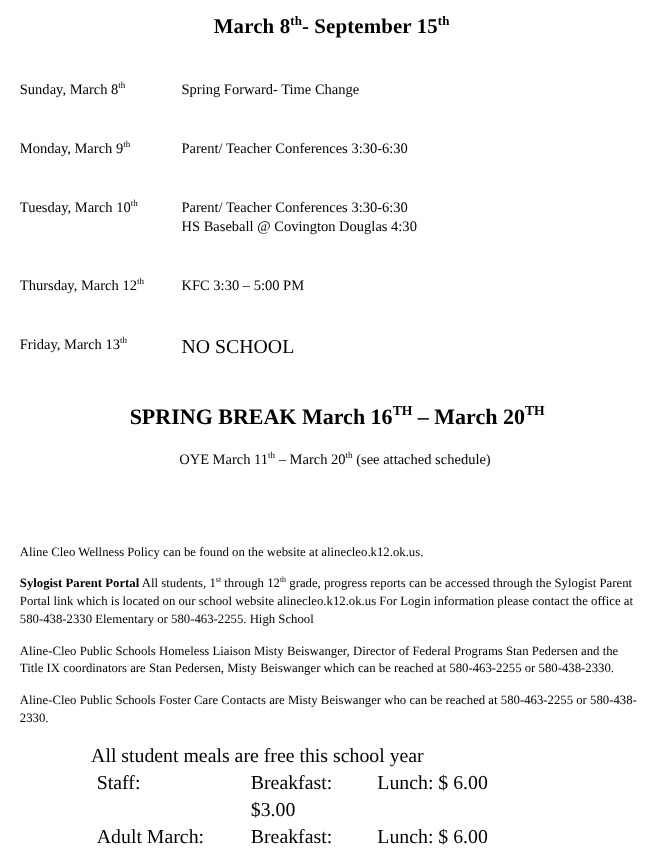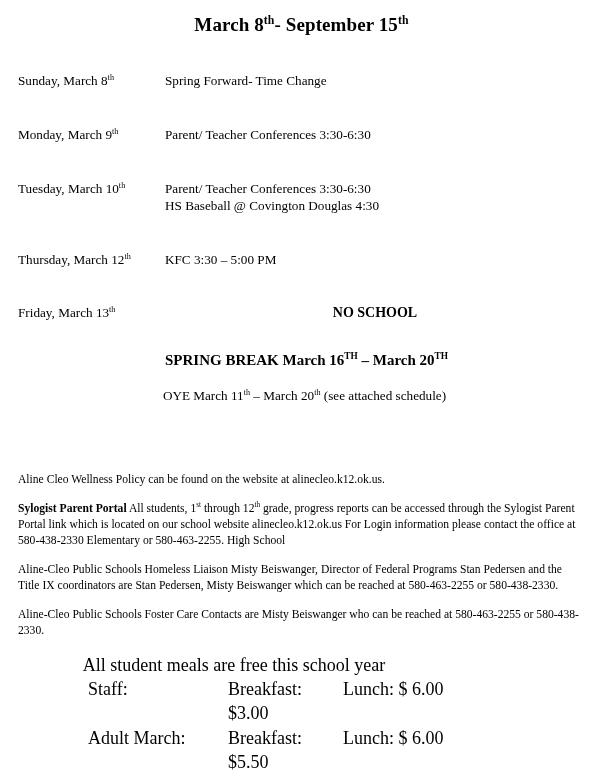--- a/index.html
+++ b/index.html
@@ -53,31 +53,30 @@
     flex: 0 0 147px;
     white-space: nowrap;
   }
   .sched-events {
     flex: 1 1 auto;
   }
   .sched-ev {
     white-space: nowrap;
   }
   .sched-ev.bold {
+    font-weight: normal;
+    font-size: 18px;
+  }
+
+  
+  .spring-break {
+    text-align: center;
     font-weight: bold;
-    font-size: 14px;
-    text-align: center;
-  }
-
-  
-  .spring-break {
-    text-align: center;
-    font-weight: bold;
-    font-size: 15px;
-    margin-top: 29px;
+    font-size: 20px;
+    margin-top: 40px;
     padding-left: 10px;
   }
   .oye-line {
     text-align: center;
     font-size: 13.2px;
     margin-top: 19px;
     padding-left: 6px;
   }
 
   

